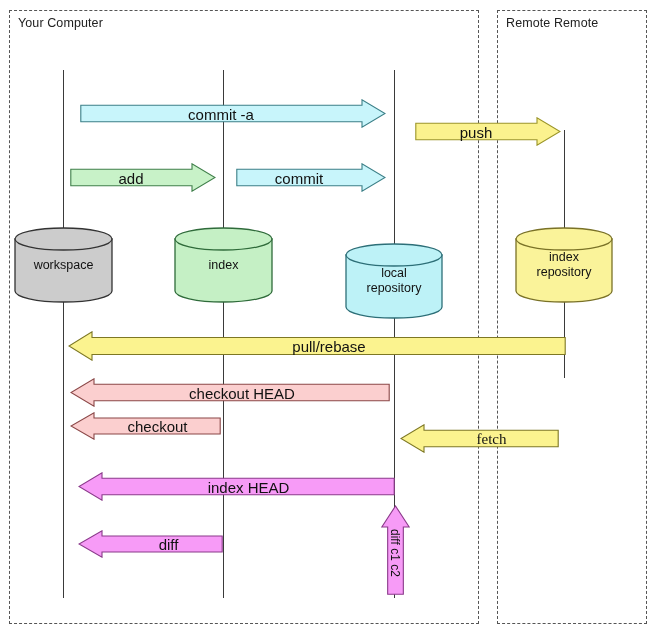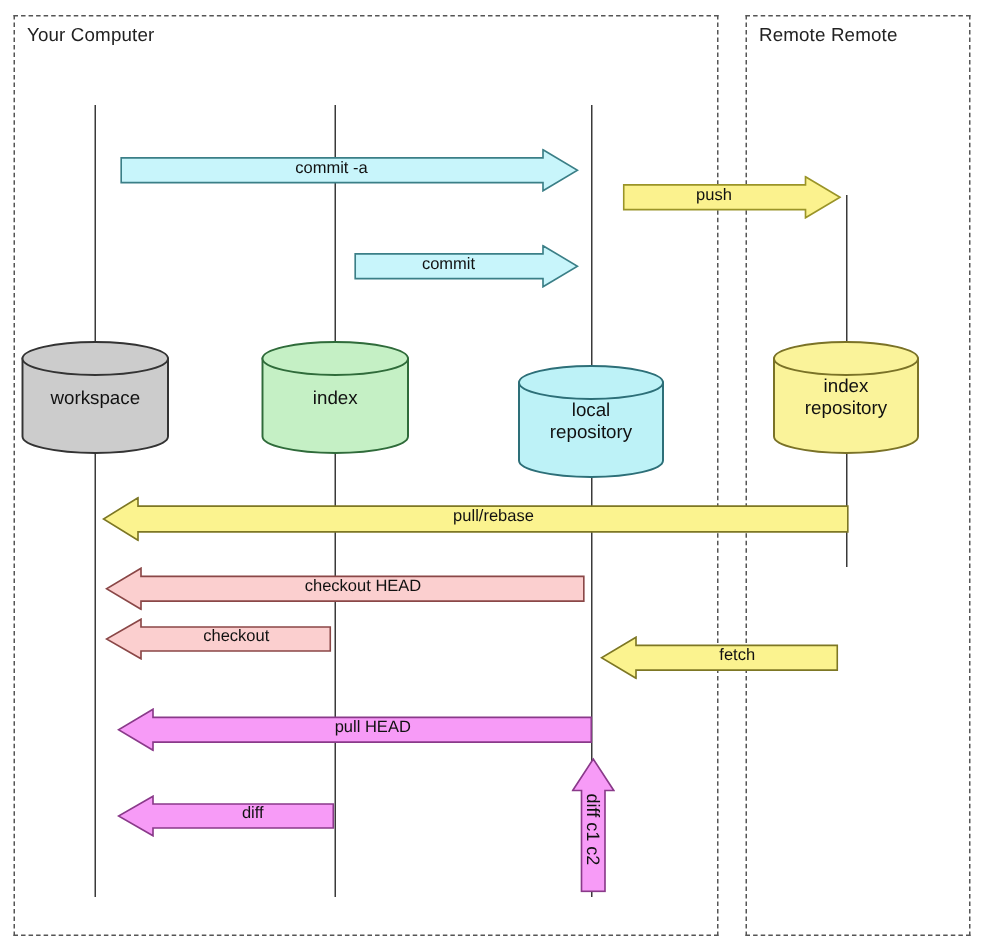--- a/index.html
+++ b/index.html
@@ -53,21 +53,21 @@
   }
   .arrow {
     position: absolute;
   }
   .arrow svg { display: block; }
   .arrow-label {
     position: absolute;
     left: 0;
     right: 0;
     text-align: center;
-    font-size: 11px;
+    font-size: 15px;
     color: #111111;
     white-space: nowrap;
     pointer-events: none;
   }
   .varrow-label {
     position: absolute;
     font-size: 12px;
     color: #111111;
     white-space: nowrap;
     transform-origin: left top;
@@ -91,20 +91,26 @@
         <path d="M 0.8 6.235 L 282 6.235 L 282 0.8 L 305 14.5 L 282 28.2 L 282 22.765 L 0.8 22.765 Z" fill="#c8f5fb" stroke="#3b7f87" stroke-width="1.1" stroke-linejoin="miter"></path>
       </svg>
       <div class="arrow-label" style="top: 6.5px; right: 24px; left: 0px;">commit -a</div>
     </div>
     <div class="arrow" style="left: 415px; top: 117px; width: 146px; height: 29px;">
       <svg width="146" height="29" viewBox="0 0 146 29">
         <path d="M 0.8 6.235 L 122 6.235 L 122 0.8 L 145 14.5 L 122 28.2 L 122 22.765 L 0.8 22.765 Z" fill="#fbf28e" stroke="#9a9428" stroke-width="1.1" stroke-linejoin="miter"></path>
       </svg>
       <div class="arrow-label" style="top: 6.5px; right: 24px; left: 0px;">push</div>
     </div>
+    <div class="arrow" style="left: 70px; top: 163px; width: 146px; height: 29px;">
+      <svg width="146" height="29" viewBox="0 0 146 29">
+        <path d="M 0.8 6.235 L 122 6.235 L 122 0.8 L 145 14.5 L 122 28.2 L 122 22.765 L 0.8 22.765 Z" fill="#c8f2c8" stroke="#3f7f4a" stroke-width="1.1" stroke-linejoin="miter"></path>
+      </svg>
+      <div class="arrow-label" style="top: 6.5px; right: 24px; left: 0px;">add</div>
+    </div>
     <div class="arrow" style="left: 68px; top: 331px; width: 498px; height: 30px;">
       <svg width="498" height="30" viewBox="0 0 498 30">
         <path d="M 497.2 6.45 L 24 6.45 L 24 0.8 L 1 15 L 24 29.2 L 24 23.55 L 497.2 23.55 Z" fill="#fbf38f" stroke="#7d7724" stroke-width="1.1" stroke-linejoin="miter"></path>
       </svg>
       <div class="arrow-label" style="top: 7px; left: 24px; right: 0px;">pull/rebase</div>
     </div>
     <div class="arrow" style="left: 236px; top: 163px; width: 150px; height: 29px;">
       <svg width="150" height="29" viewBox="0 0 150 29">
         <path d="M 0.8 6.235 L 126 6.235 L 126 0.8 L 149 14.5 L 126 28.2 L 126 22.765 L 0.8 22.765 Z" fill="#c8f5fb" stroke="#3b7f87" stroke-width="1.1" stroke-linejoin="miter"></path>
       </svg>
@@ -119,27 +125,27 @@
     <div class="arrow" style="left: 70px; top: 412px; width: 151px; height: 28px;">
       <svg width="151" height="28" viewBox="0 0 151 28">
         <path d="M 150.2 6.02 L 24 6.02 L 24 0.8 L 1 14 L 24 27.2 L 24 21.98 L 150.2 21.98 Z" fill="#fbcfcf" stroke="#8a4747" stroke-width="1.1" stroke-linejoin="miter"></path>
       </svg>
       <div class="arrow-label" style="top: 6px; left: 24px; right: 0px;">checkout</div>
     </div>
     <div class="arrow" style="left: 400px; top: 424px; width: 159px; height: 29px;">
       <svg width="159" height="29" viewBox="0 0 159 29">
         <path d="M 158.2 6.235 L 24 6.235 L 24 0.8 L 1 14.5 L 24 28.2 L 24 22.765 L 158.2 22.765 Z" fill="#fbf38f" stroke="#7d7724" stroke-width="1.1" stroke-linejoin="miter"></path>
       </svg>
-      <div class="arrow-label" style="top: 6.5px; left: 24px; right: 0px;">fetch</div>
+      <div class="arrow-label" style="top: 6.5px; left: 24px; right: 0px; font-family: Liberation Serif, serif;">fetch</div>
     </div>
     <div class="arrow" style="left: 78px; top: 472px; width: 317px; height: 29px;">
       <svg width="317" height="29" viewBox="0 0 317 29">
         <path d="M 316.2 6.235 L 24 6.235 L 24 0.8 L 1 14.5 L 24 28.2 L 24 22.765 L 316.2 22.765 Z" fill="#f79bf7" stroke="#8a3a8a" stroke-width="1.1" stroke-linejoin="miter"></path>
       </svg>
-      <div class="arrow-label" style="top: 6.5px; left: 24px; right: 0px;">pull HEAD</div>
+      <div class="arrow-label" style="top: 6.5px; left: 24px; right: 0px;">index HEAD</div>
     </div>
     <div class="arrow" style="left: 78px; top: 530px; width: 145px; height: 28px;">
       <svg width="145" height="28" viewBox="0 0 145 28">
         <path d="M 144.2 6.02 L 24 6.02 L 24 0.8 L 1 14 L 24 27.2 L 24 21.98 L 144.2 21.98 Z" fill="#f79bf7" stroke="#8a3a8a" stroke-width="1.1" stroke-linejoin="miter"></path>
       </svg>
       <div class="arrow-label" style="top: 6px; left: 36px; right: 0px; text-align: center;">diff</div>
     </div>
     <div class="arrow" style="left: 381px; top: 505px; width: 29px; height: 90px;">
       <svg width="29" height="90" viewBox="0 0 29 90">
         <path d="M 6.67 89.2 L 6.67 22 L 0.8 22 L 14.5 1 L 28.2 22 L 22.330000000000002 22 L 22.330000000000002 89.2 Z" fill="#f79bf7" stroke="#8a3a8a" stroke-width="1.1" stroke-linejoin="miter"></path>

